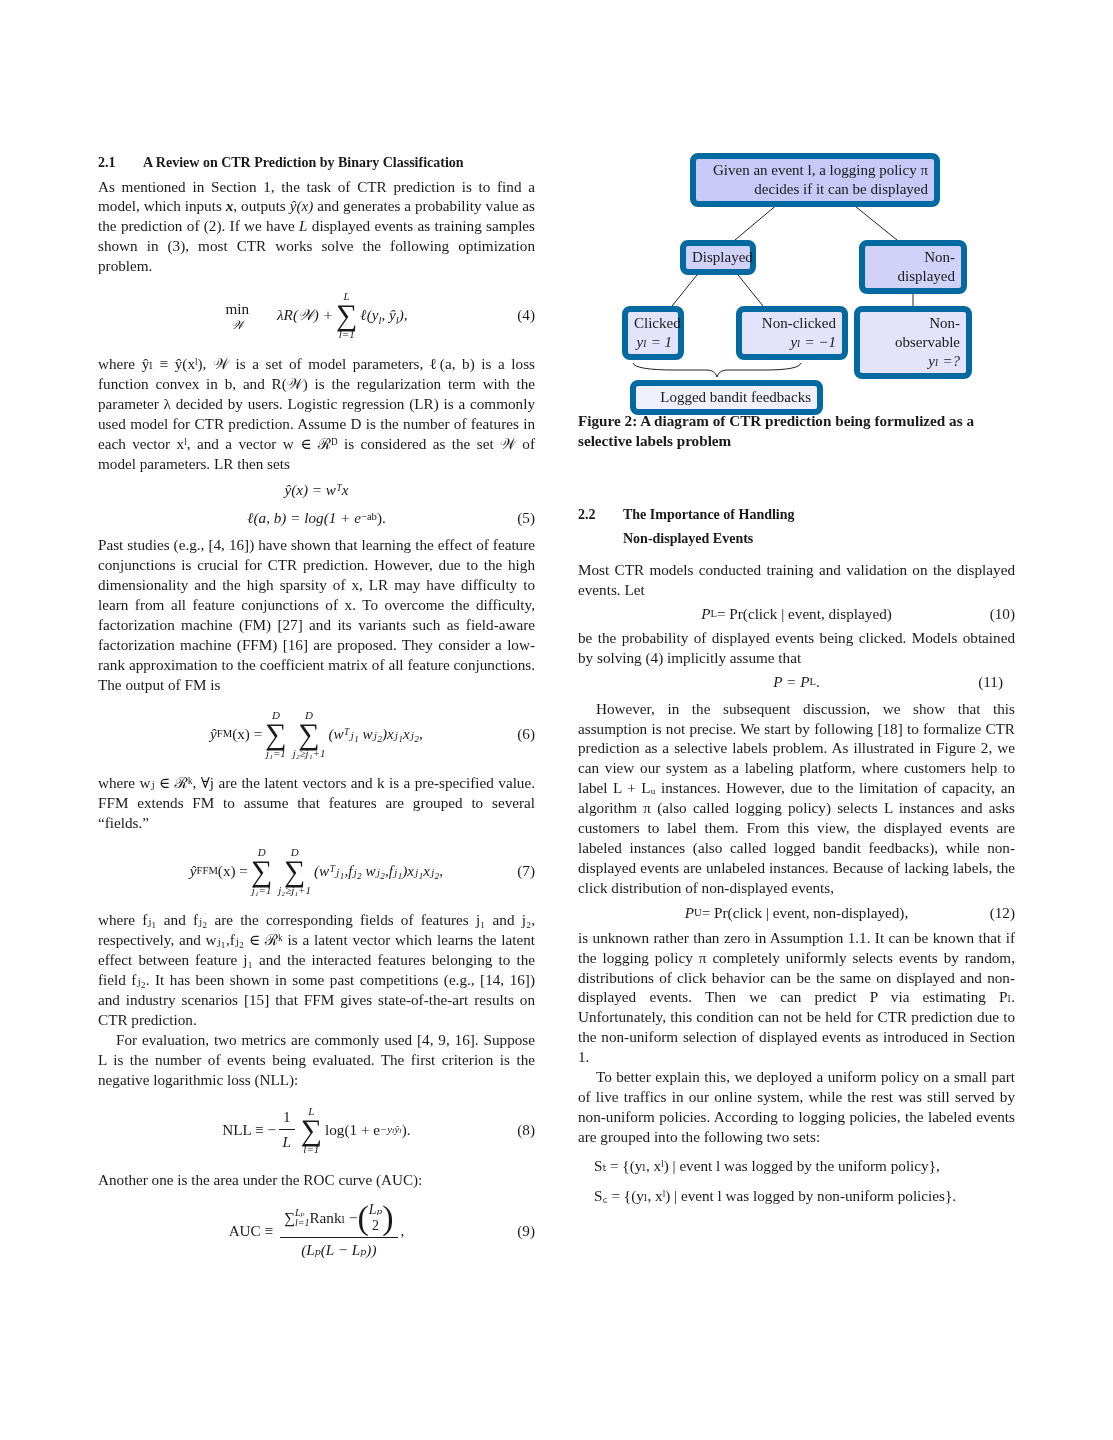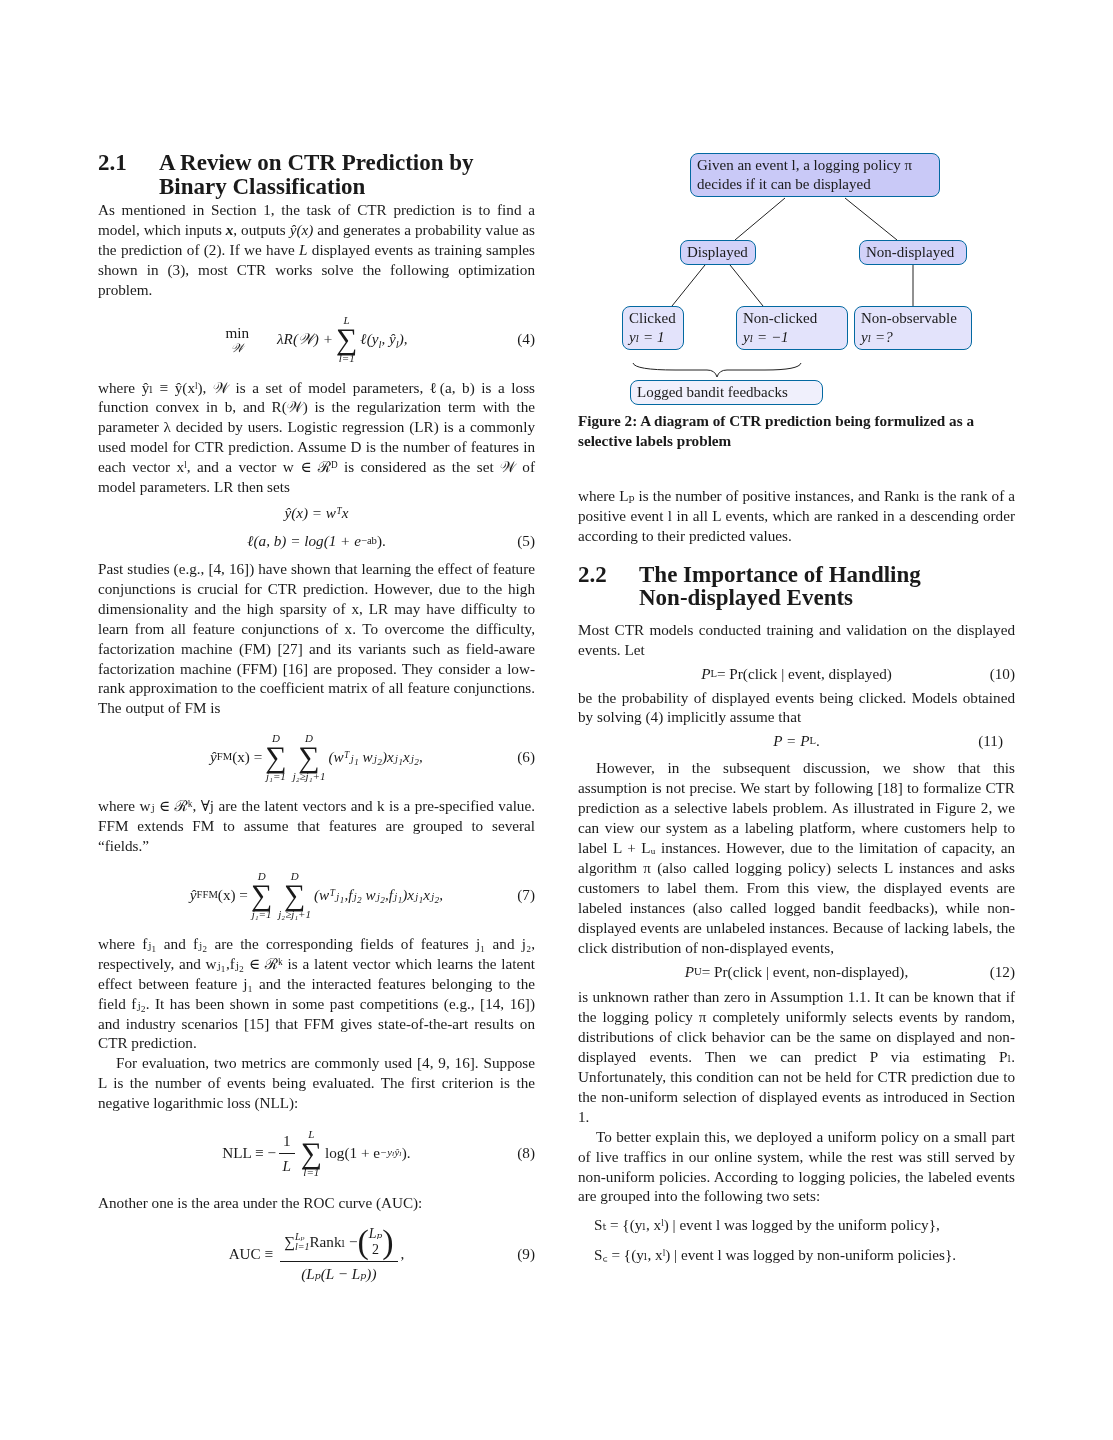--- a/index.html
+++ b/index.html
@@ -1,43 +1,43 @@
 <!DOCTYPE html>
 <html><head>
 <meta charset="utf-8">
 <style>
   html, body { margin: 0; padding: 0; background: #ffffff; }
   body { width: 1113px; height: 1440px; position: relative; overflow: hidden;
          font-family: "Liberation Serif", "DejaVu Serif", serif; color: #1a1a1a; }
   .col { position: absolute; width: 437px; font-size: 15.2px; line-height: 19.9px; }
   .left { left: 98px; top: 151px; }
   .right { left: 578px; top: 486px; }
-  h2 { font-family: "Liberation Serif", serif; font-weight: bold; font-size: 23px; line-height: 23.5px;
-       margin: 0; display: flex; gap: 16px; }
+  h2 { font-family: "Liberation Serif", serif; font-weight: bold; font-size: 14px; line-height: 23.5px;
+       margin: 0; display: flex; }
   h2 .num { width: 45px; flex: none; }
   p { margin: 0; text-align: justify; }
   p.indent { text-indent: 18px; }
   .eq { display: flex; align-items: center; justify-content: center; position: relative; margin: 6px 0; }
   .eq .no { position: absolute; right: 0; }
   i, .m { font-style: italic; }
   b.v { font-style: italic; font-weight: bold; }
   sub, sup { font-size: 70%; line-height: 0; }
   .sum { display: inline-flex; flex-direction: column; align-items: center; vertical-align: middle; margin: 0 3px; }
   .sum .big { font-size: 30px; line-height: 26px; }
   .sum .lim { font-size: 11px; line-height: 12px; font-style: italic; }
   .frac { display: inline-flex; flex-direction: column; align-items: center; vertical-align: middle; margin: 0 3px; }
   .frac .num2 { border-bottom: 1px solid #1a1a1a; padding: 0 4px 2px; }
   .frac .den { padding-top: 2px; }
   .minsub { display: inline-flex; flex-direction: column; align-items: center; vertical-align: middle; margin-right: 28px; }
   .minsub .lim { font-size: 12px; font-style: italic; line-height: 12px; }
   .binom { display: inline-flex; align-items: center; }
   .binom .paren { font-size: 34px; line-height: 34px; font-weight: 200; }
   .binom .inner { display: inline-flex; flex-direction: column; align-items: center; font-size: 14px; line-height: 16px; }
   .diagram { position: absolute; left: 615px; top: 148px; width: 370px; height: 265px; }
-  .node { position: absolute; border: 1px solid #0369a1; border-radius: 8px; text-align: left;
+  .node { position: absolute; border: 6px solid #0369a1; border-radius: 8px; text-align: right;
           font-size: 15px; line-height: 19px; padding: 2px 6px; box-sizing: border-box; }
   .caption { position: absolute; left: 578px; top: 411px; width: 437px; font-weight: bold; font-size: 15.2px; line-height: 20px; }
   .set-line { margin-left: 16px; line-height: 30px; }
 </style>
 </head>
 <body>
 
 <div class="col left">
   <h2>
     <span class="num">2.1</span>
@@ -198,21 +198,20 @@
     <div class="m">yₗ =?</div>
   </div>
   <div class="node" style="left:15px;top:232px;width:193px;background:#f0f0fc">
     <span>Logged bandit feedbacks</span>
   </div>
 </div>
 
 <div class="caption">Figure 2: A diagram of CTR prediction being formulized as a selective labels problem</div>
 
 <div class="col right">
-  <p>where Lₚ is the number of positive instances, and Rankₗ is the rank of a positive event l in all L events, which are ranked in a descending order according to their predicted values.</p>
 
   <h2 style="margin-top:17px">
     <span class="num">2.2</span>
     <span><span>The Importance of Handling</span><br><span>Non-displayed Events</span></span>
   </h2>
 
   <p style="margin-top:10px">Most CTR models conducted training and validation on the displayed events. Let</p>
 
   <div class="eq" style="height:22px;margin:3px 0">
     <i>P</i>

